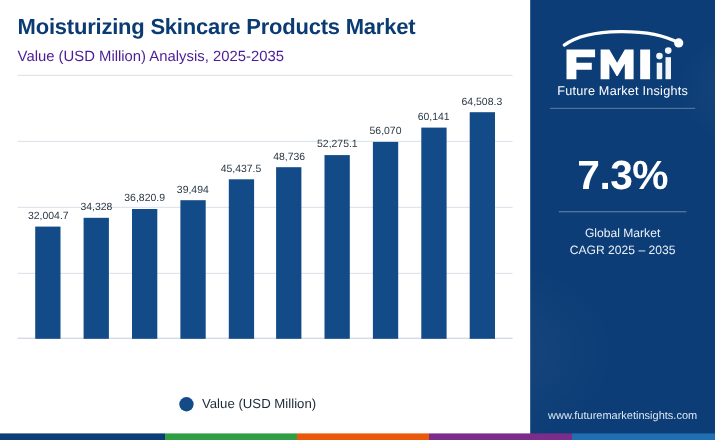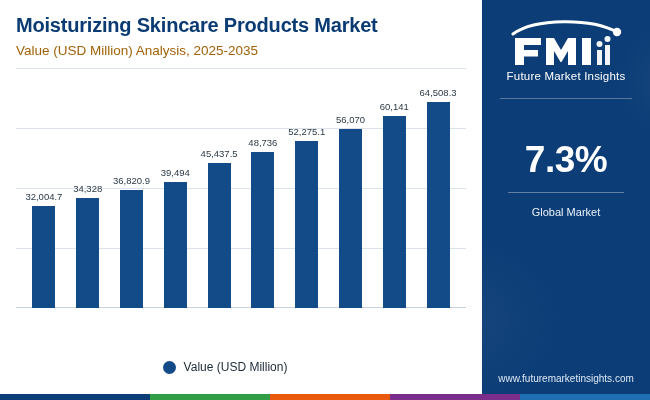--- a/index.html
+++ b/index.html
@@ -18,21 +18,21 @@
     width: 474px; height: 400px;
     background: #ffffff;
     padding: 14px 16px 0 16px;
   }
   .chart-title {
     font-size: 20px; font-weight: bold; color: #0a3b73;
     letter-spacing: -0.2px; line-height: 1.1;
     margin: 0 0 7px 0;
   }
   .chart-subtitle {
-    font-size: 13.5px; color: #a16207; font-weight: 400;
+    font-size: 13.5px; color: #4c1d95; font-weight: 400;
     margin: 0 0 4px 0;
   }
   .plot-wrap {
     position: relative;
     margin-top: 10px;
     width: 450px; height: 270px;
   }
   .grid {
     position:absolute; left:0; right:0; top:0; bottom:30px;
   }
@@ -86,21 +86,21 @@
   .brand-panel .sheen {
     position:absolute; inset:0;
     background:
       radial-gradient(120px 90px at 130% 20%, rgba(255,255,255,0.07), rgba(255,255,255,0) 70%),
       radial-gradient(160px 120px at -20% 80%, rgba(255,255,255,0.05), rgba(255,255,255,0) 70%);
     pointer-events:none;
   }
   .logo-box {
     position:relative;
     height: 96px;
-    display:flex; flex-direction:column; align-items:center; 
+    display:flex; flex-direction:column; align-items:center; justify-content:center;
     gap:4px;
     padding-top:20px;
   }
   .fmi-mark { display:block; }
   .fmi-sub {
     color:#ffffff; font-size:11.5px; letter-spacing:0.2px;
   }
   .divider {
     height:1px; background:rgba(255,255,255,0.30); margin: 2px 18px 0 18px;
   }
@@ -214,20 +214,21 @@
       </svg>
       <div class="fmi-sub">Future Market Insights</div>
     </div>
 
     <div class="divider"></div>
 
     <div class="cagr-box">
       <div class="cagr-value">7.3%</div>
       <div class="cagr-rule"></div>
       <div class="cagr-line">Global Market</div>
+      <div class="cagr-line">CAGR 2025 – 2035</div>
     </div>
 
     <div class="site">www.futuremarketinsights.com</div>
   </div>
 
   <div class="strip" id="strip">
       <i style="background: rgb(12, 61, 118); width: 150px;"></i>
       <i style="background: rgb(47, 158, 68); width: 120px;"></i>
       <i style="background: rgb(232, 89, 12); width: 120px;"></i>
       <i style="background: rgb(123, 45, 139); width: 130px;"></i>

